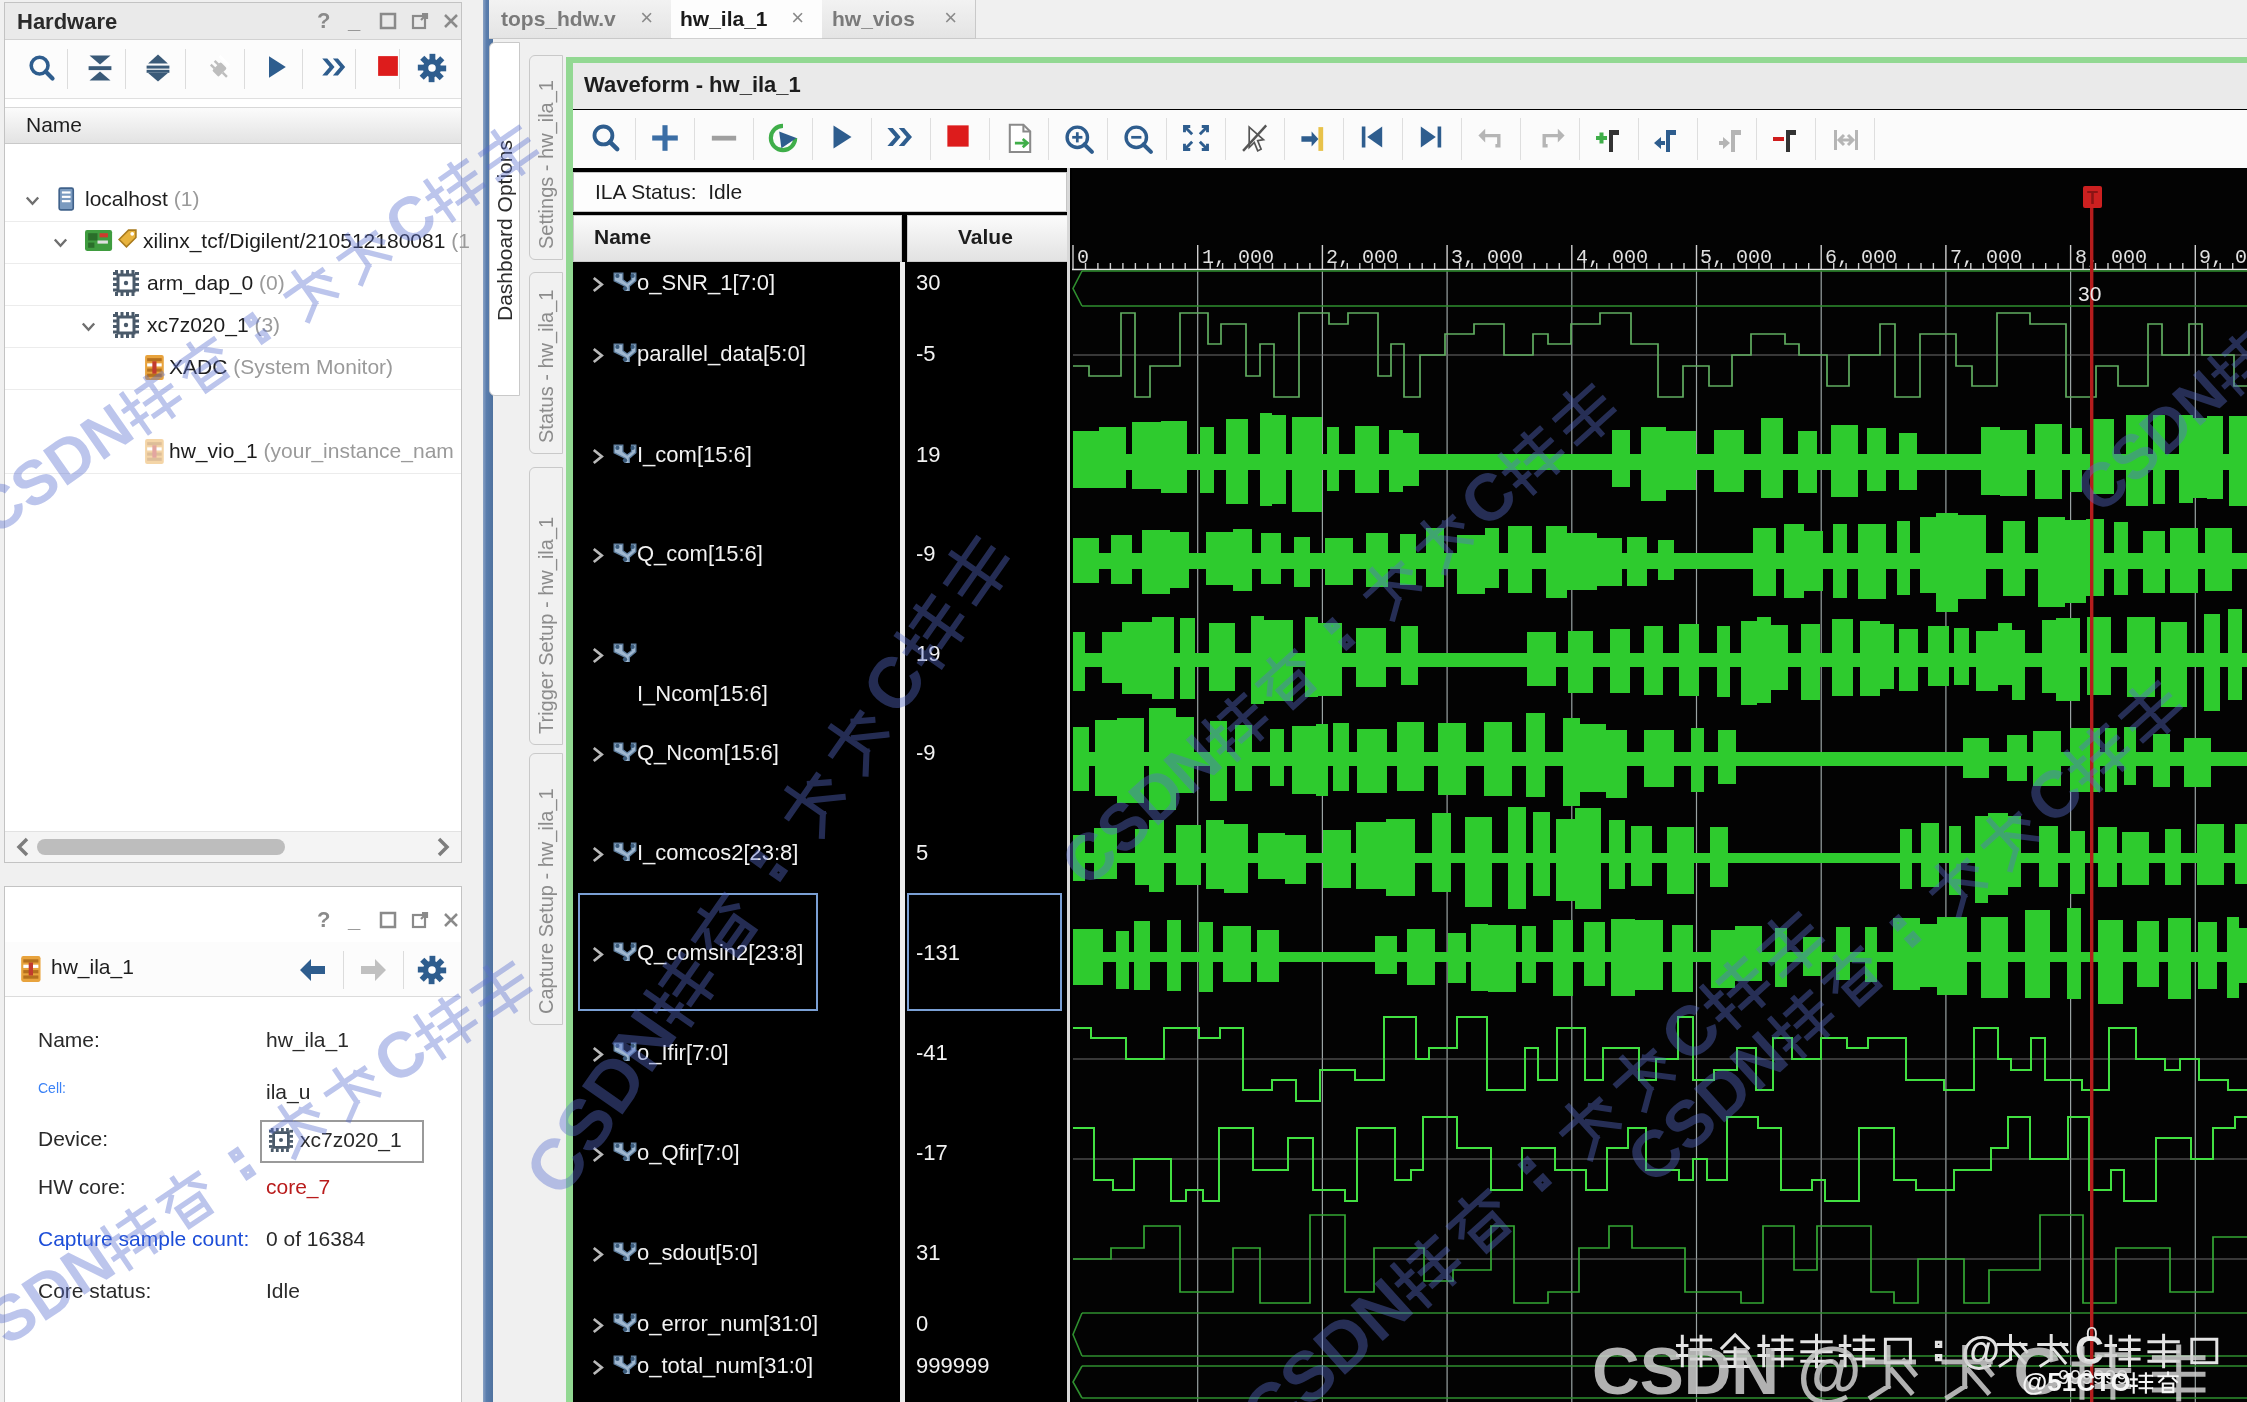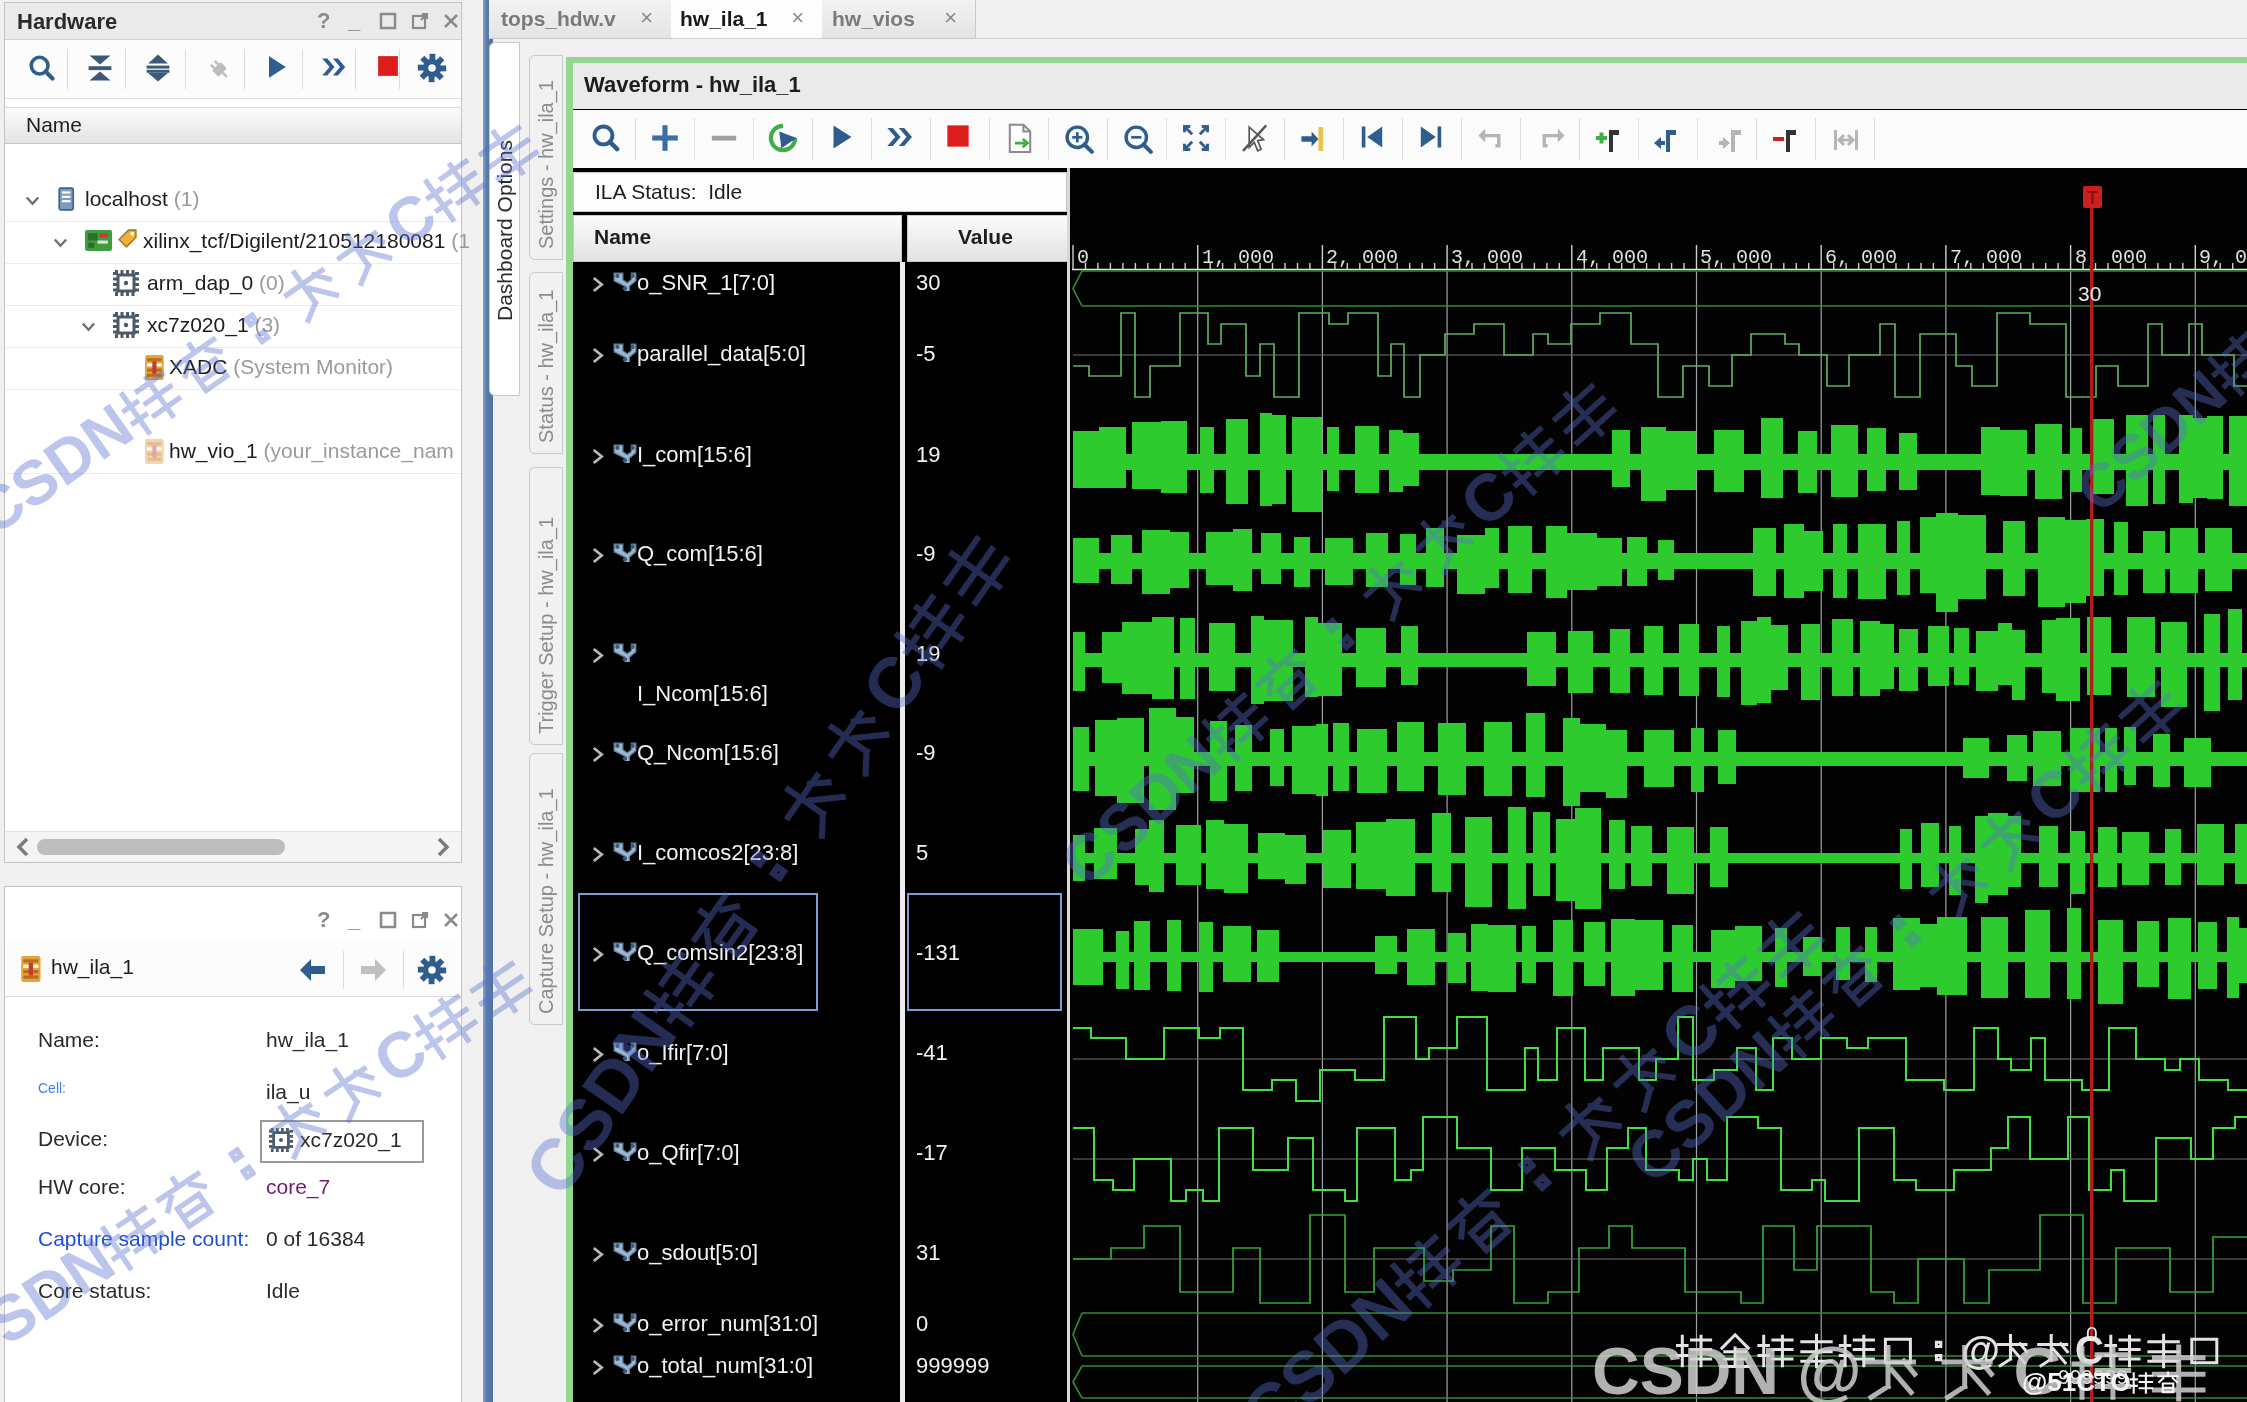--- a/index.html
+++ b/index.html
@@ -327,21 +327,21 @@
           </g>
         </svg>
       </div>
 </div>
 <span class="abs" style="left:33px;top:141px;font-size:21px;color:#2a2a2a;">Name:</span>
 <span class="abs" style="left:261px;top:141px;font-size:21px;color:#2a2a2a;">hw_ila_1</span>
 <span class="abs" style="left:33px;top:193px;font-size:14px;color:#3b82f6;">Cell:</span>
 <span class="abs" style="left:261px;top:193px;font-size:21px;color:#2a2a2a;">ila_u</span>
 <span class="abs" style="left:33px;top:240px;font-size:21px;color:#2a2a2a;">Device:</span>
 <span class="abs" style="left:33px;top:288px;font-size:21px;color:#2a2a2a;">HW core:</span>
-<span class="abs" style="left:261px;top:288px;font-size:21px;color:#701a75;">core_7</span>
+<span class="abs" style="left:261px;top:288px;font-size:21px;color:#b91c1c;">core_7</span>
 <span class="abs" style="left:33px;top:340px;font-size:21px;color:#1d4ed8;">Capture sample count:</span>
 <span class="abs" style="left:261px;top:340px;font-size:21px;color:#2a2a2a;">0 of 16384</span>
 <span class="abs" style="left:33px;top:392px;font-size:21px;color:#2a2a2a;">Core status:</span>
 <span class="abs" style="left:261px;top:392px;font-size:21px;color:#2a2a2a;">Idle</span>
 <div class="abs" style="left:255px;top:233px;width:160px;height:39px;border:2px solid #9a9a9a;">
       <div class="abs" style="left:7px;top:6px;">
         <svg width="24" height="24" viewBox="0 0 24 24" style="">
           <g transform="scale(0.9230769230769231)">
             <rect x="2.0" y="0" width="3" height="4" fill="#4a5a6a"></rect>
             <rect x="2.0" y="22" width="3" height="4" fill="#4a5a6a"></rect>

